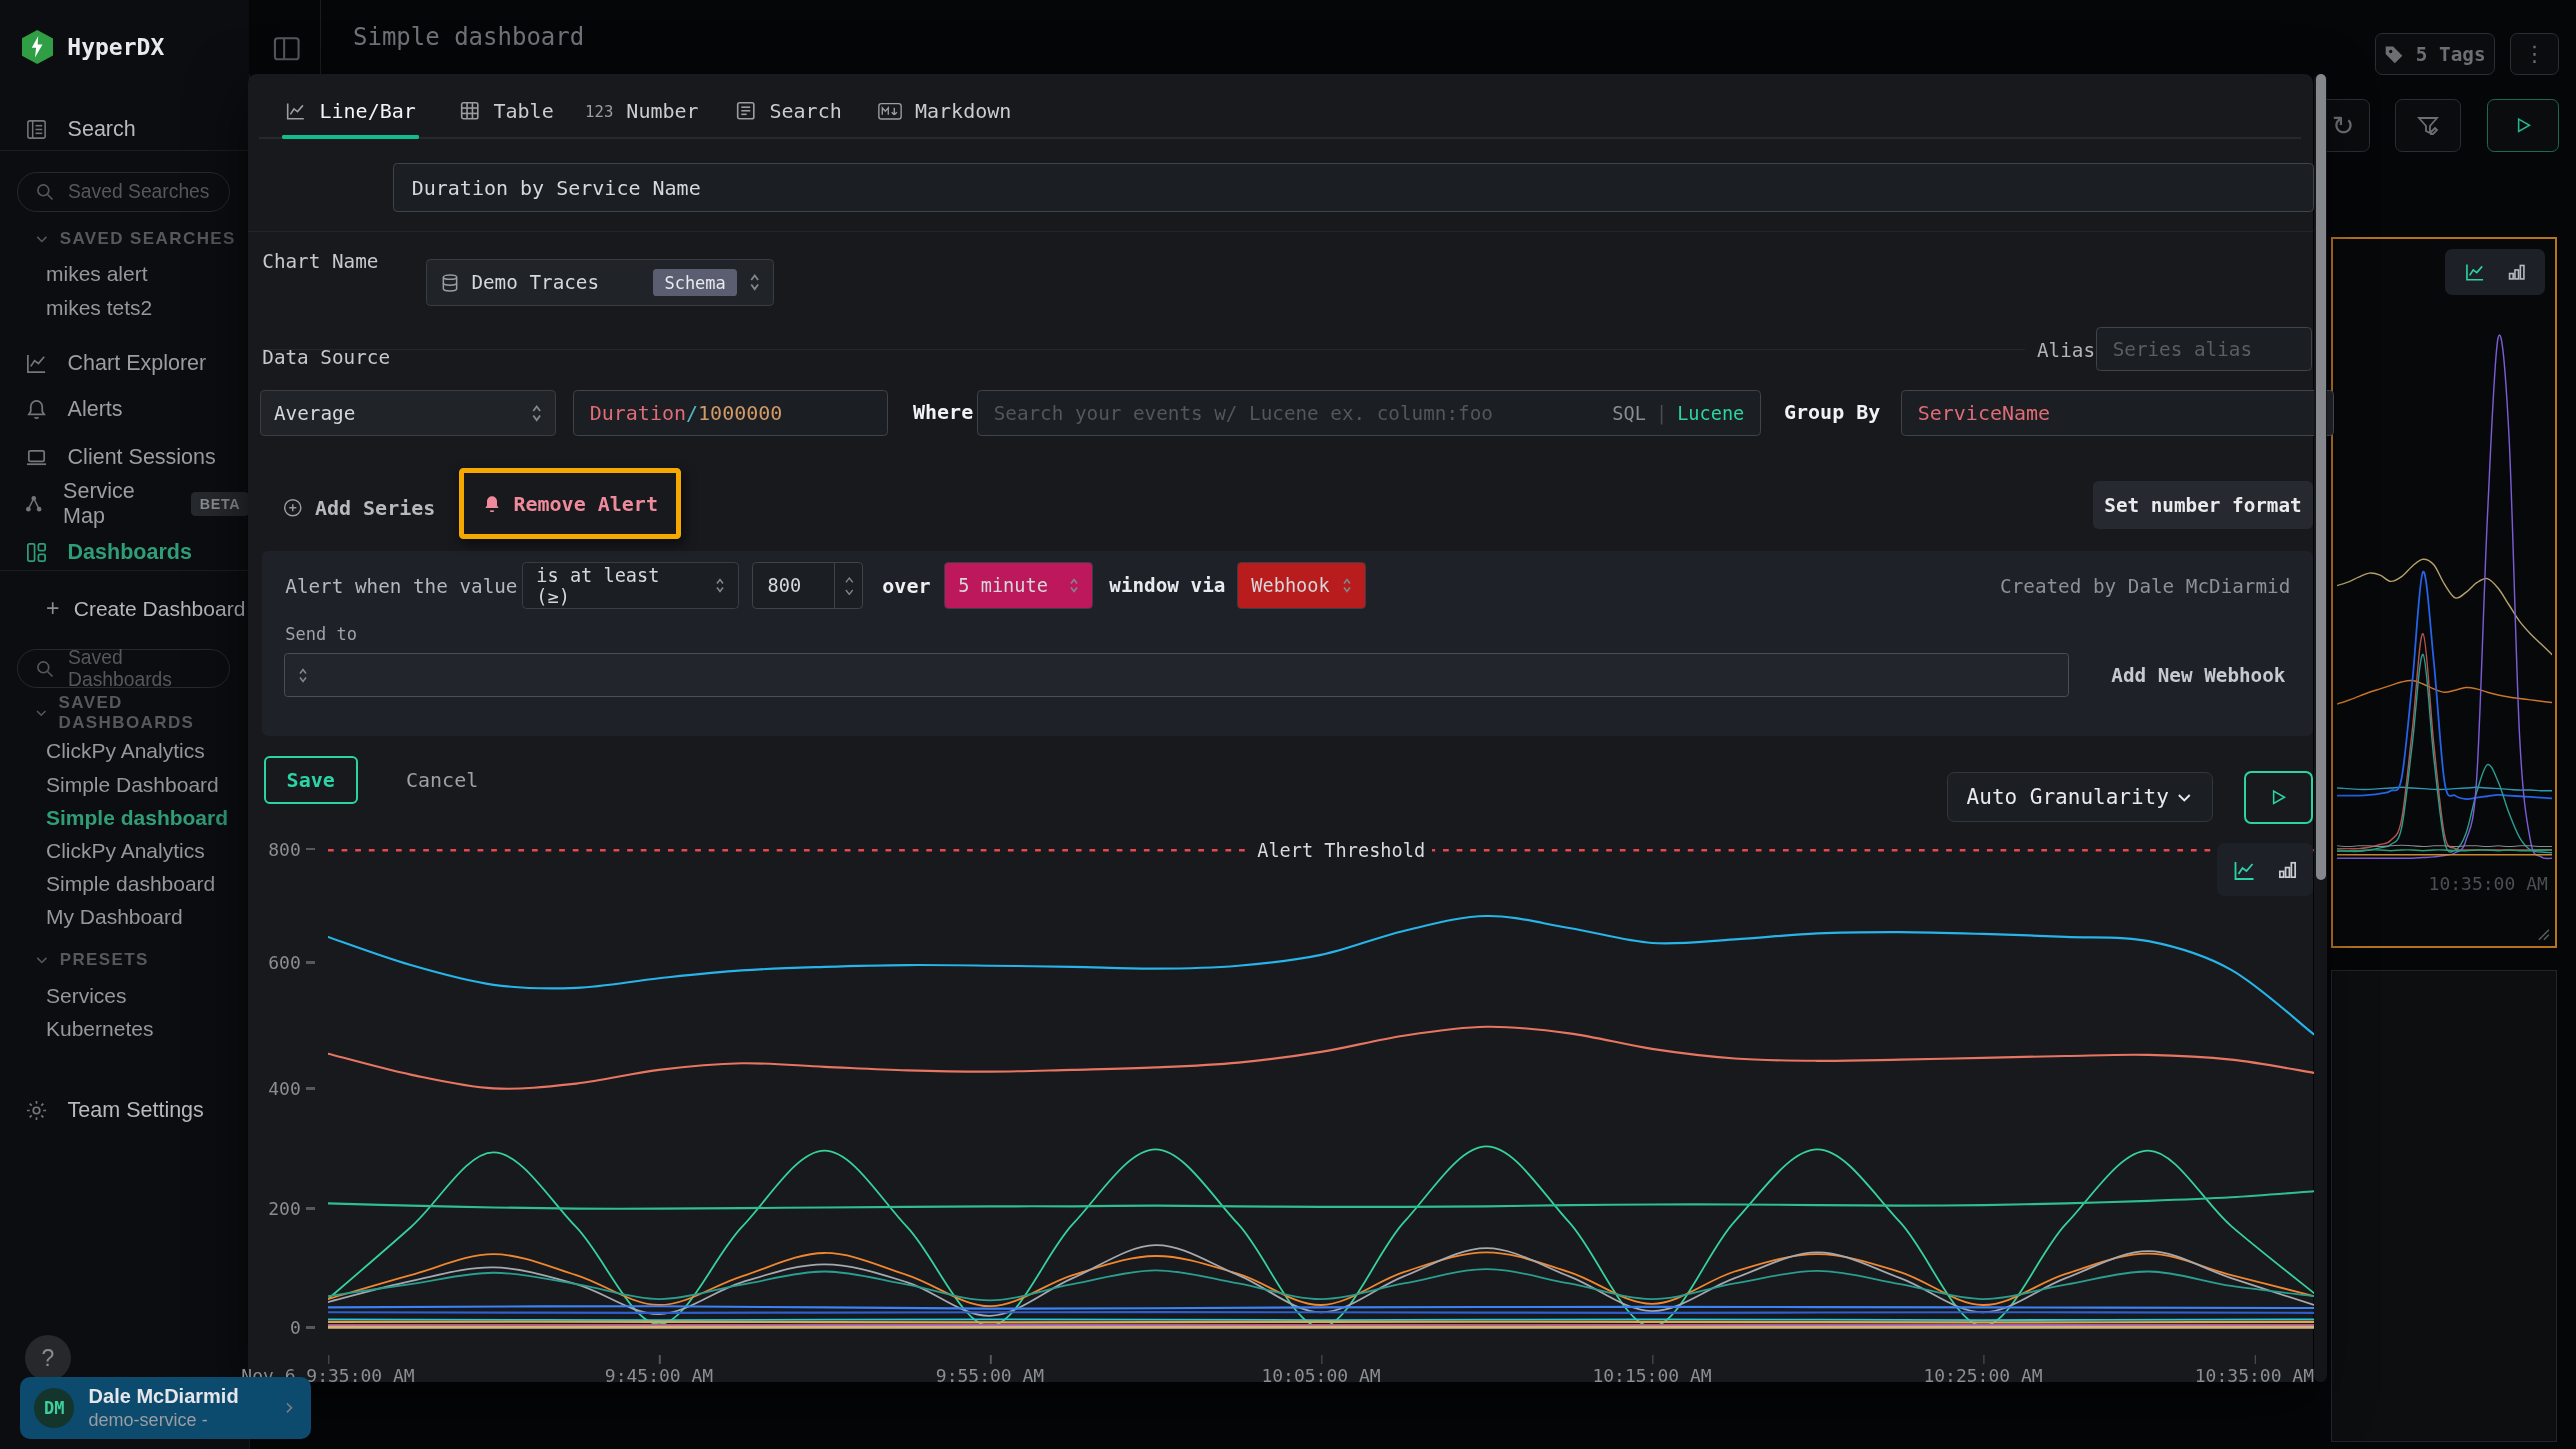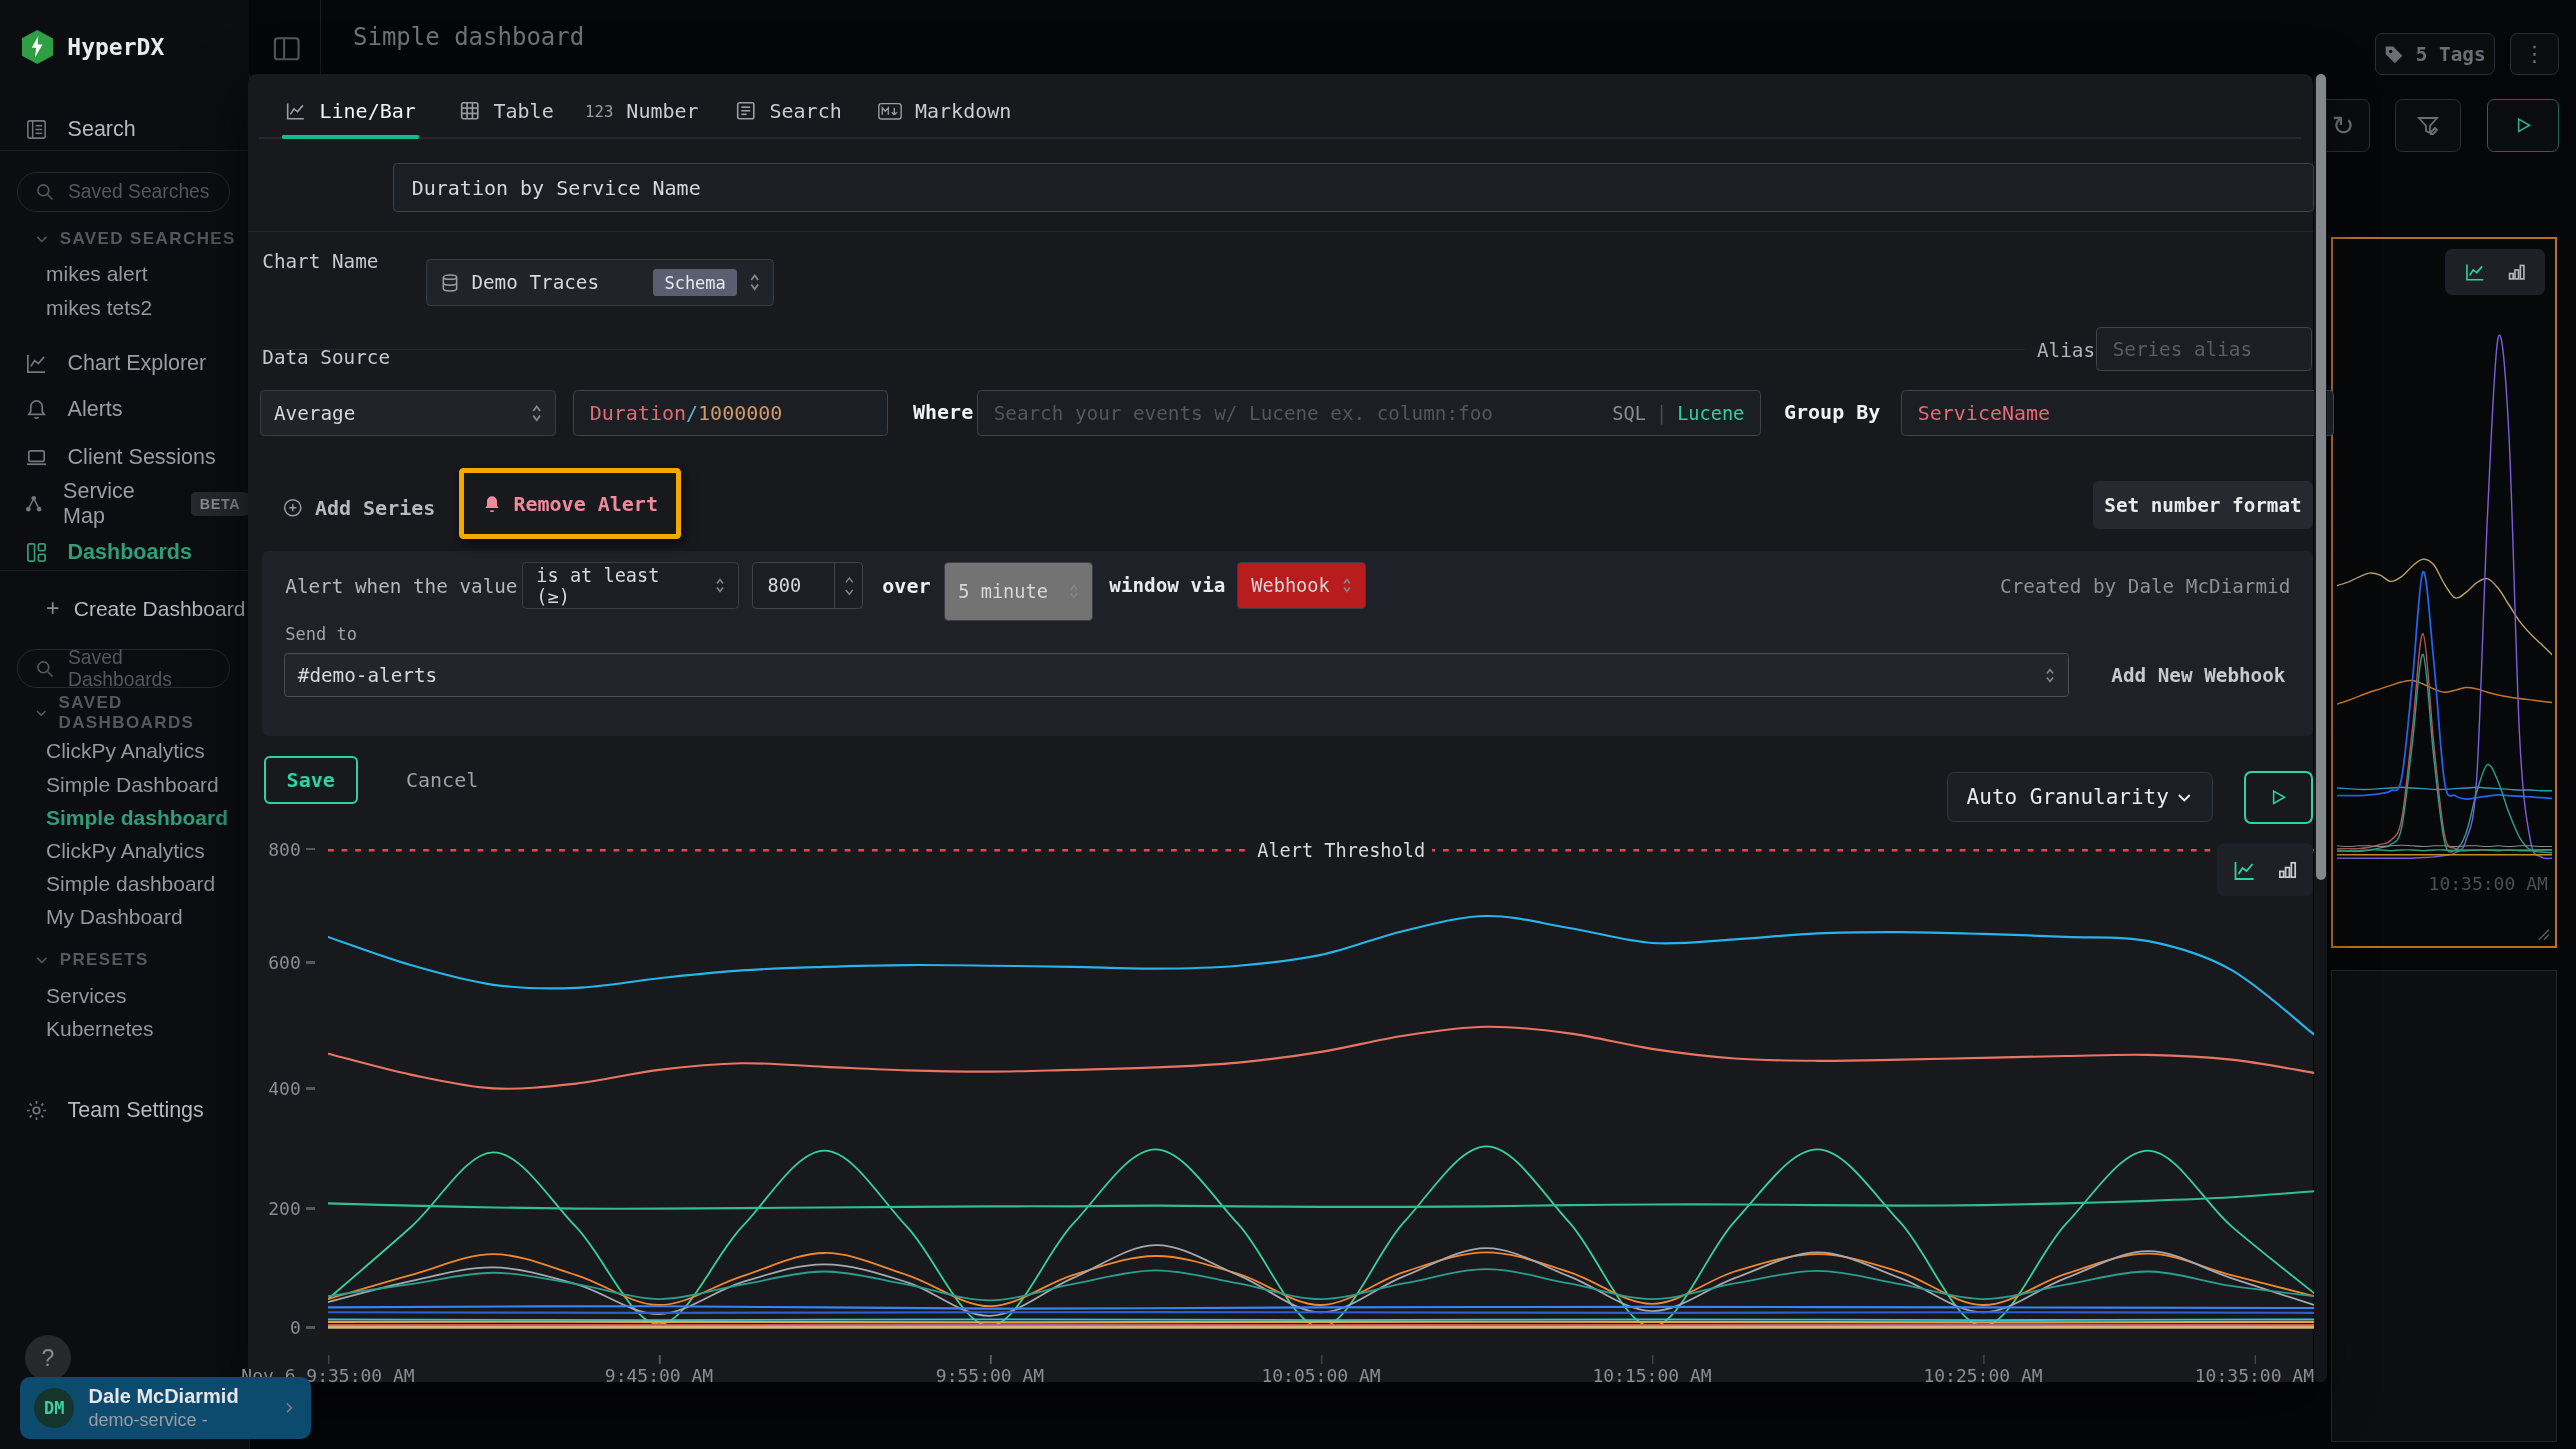--- a/index.html
+++ b/index.html
@@ -454,40 +454,39 @@
       <span style="width:27px;height:100%;border-left:1.4px solid #3f434a;display:flex;flex-direction:column;align-items:center;justify-content:center;gap:5.7px;color:#83868b;">
         <svg width="8.6" height="6.4" viewBox="0 0 10 7" fill="none" stroke="currentColor" stroke-width="1.6">
             <path d="M1 6l4-5 4 5"></path>
           </svg>
         <svg width="8.6" height="6.4" viewBox="0 0 10 7" fill="none" stroke="currentColor" stroke-width="1.6">
             <path d="M1 1l4 5 4-5"></path>
           </svg>
       </span>
     </div>
     <span class="abs" style="left:620px;top:23px;font-size:20px;font-weight:bold;color:#eef0f3;">over</span>
-    <div class="select" style="left:682px;top:11.4px;width:149px;height:59px;font-size:18.6px;background:#737373;">
+    <div class="select" style="left:682px;top:11.4px;width:149px;height:47px;font-size:18.6px;background:#be185d;">
       <span class="grow">5 minute</span>
       <svg class="updown" width="10" height="17" viewBox="0 0 10 16" fill="none" stroke="currentColor" stroke-width="1.6">
           <path d="M2 6l3-4 3 4"></path>
           <path d="M2 10l3 4 3-4"></path>
         </svg>
     </div>
     <span class="abs" style="left:847px;top:23px;font-size:19.3px;font-weight:bold;color:#e8ebee;">window via</span>
     <div class="select" style="left:975px;top:11.4px;width:129px;height:47px;font-size:18.6px;background:#b91c1c;">
       <span class="grow">Webhook</span>
       <svg class="updown" width="10" height="17" viewBox="0 0 10 16" fill="none" stroke="currentColor" stroke-width="1.6">
           <path d="M2 6l3-4 3 4"></path>
           <path d="M2 10l3 4 3-4"></path>
         </svg>
     </div>
     <span class="abs" style="right:23px;top:24px;font-size:19.3px;color:#8d9196;">Created by Dale McDiarmid</span>
 
     <span class="abs" style="left:23px;top:73px;font-size:17px;color:#9fa3a8;">Send to</span>
     <div class="select" style="left:21.5px;top:102px;width:1785px;height:44px;background:#22252b;border-color:#4a4e55;border-radius:3.6px;">
-      <span class="grow">#demo-alerts</span>
       <svg class="updown" width="10" height="17" viewBox="0 0 10 16" fill="none" stroke="currentColor" stroke-width="1.6">
           <path d="M2 6l3-4 3 4"></path>
           <path d="M2 10l3 4 3-4"></path>
         </svg>
     </div>
     <div class="row" style="left:1849px;top:102px;height:44px;cursor:pointer;">
       <span style="font-size:19.3px;font-weight:bold;color:#c6c9ce;">Add New Webhook</span>
     </div>
   </div>
 

